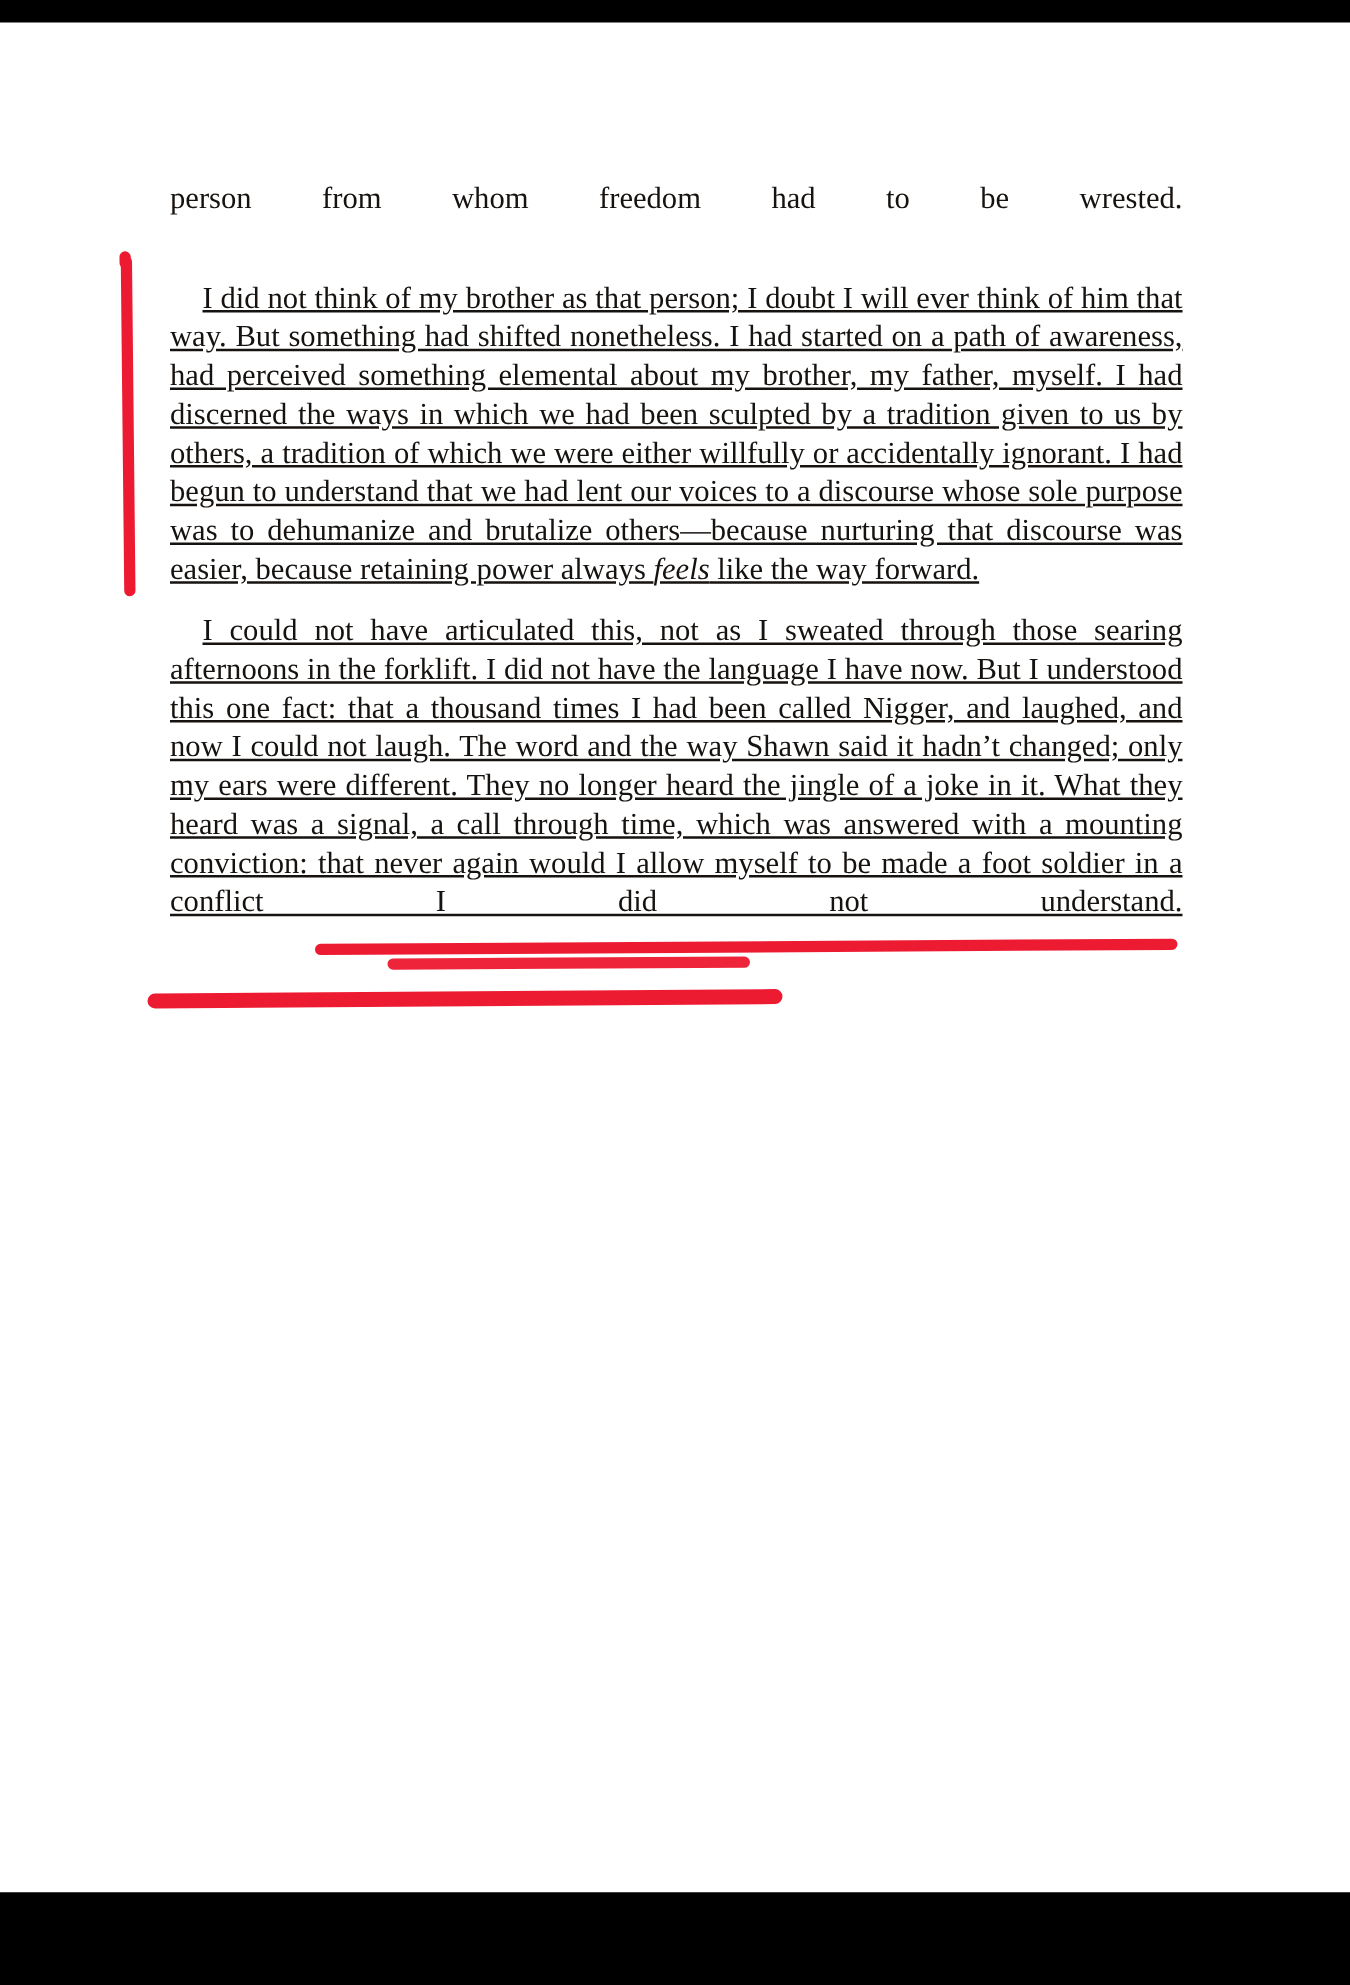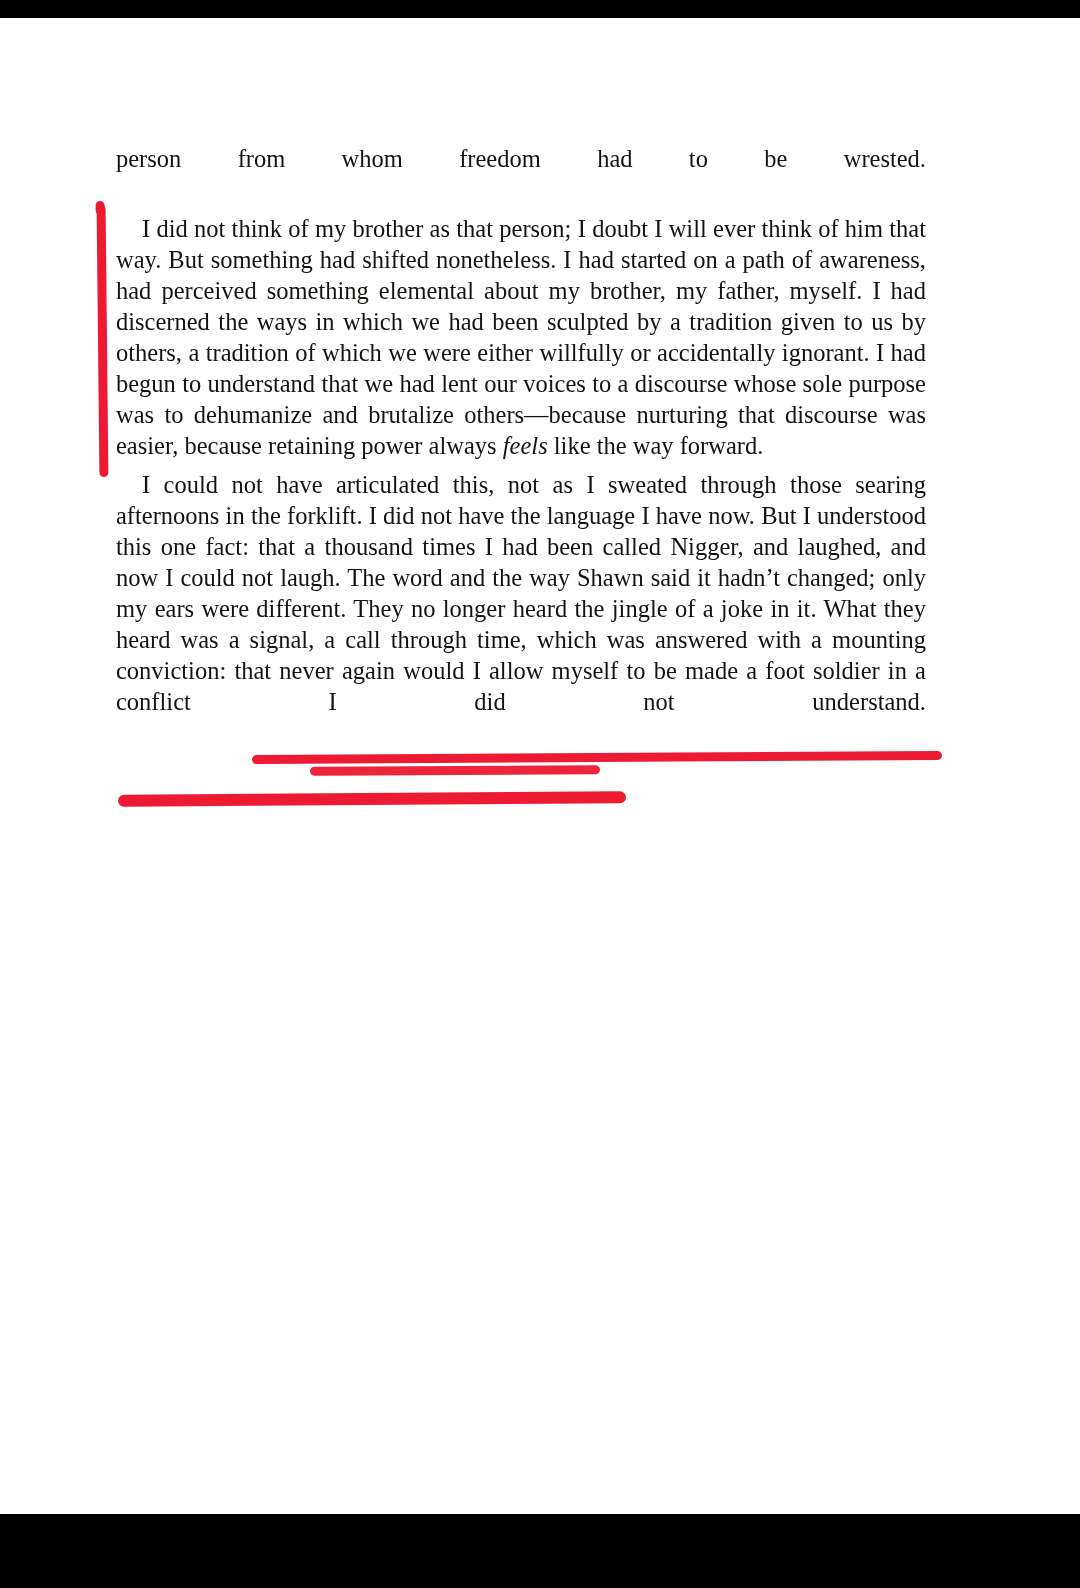--- a/index.html
+++ b/index.html
@@ -17,35 +17,36 @@
   #page {
     position: absolute;
     left: 0;
     top: 18px;
     width: 1080px;
     height: 1496px;
     background: #ffffff;
   }
   #content {
     position: absolute;
-    left: 116px;
+    left: 136px;
     top: 125px;
     width: 810px;
   }
   .para {
     margin: 0;
     font-size: 24.5px;
     line-height: 31px;
     color: #16120f;
     text-align: justify;
     text-justify: inter-word;
     hyphens: none;
   }
   .para + .para {
-    margin-top: 8px;
+    margin-top: 18px;
+    text-decoration: underline;
   }
   .indent {
     text-indent: 26px;
   }
   .para.last {
     text-align: justify;
   }
   .para.last::after {
     content: "";
     display: inline-block;

